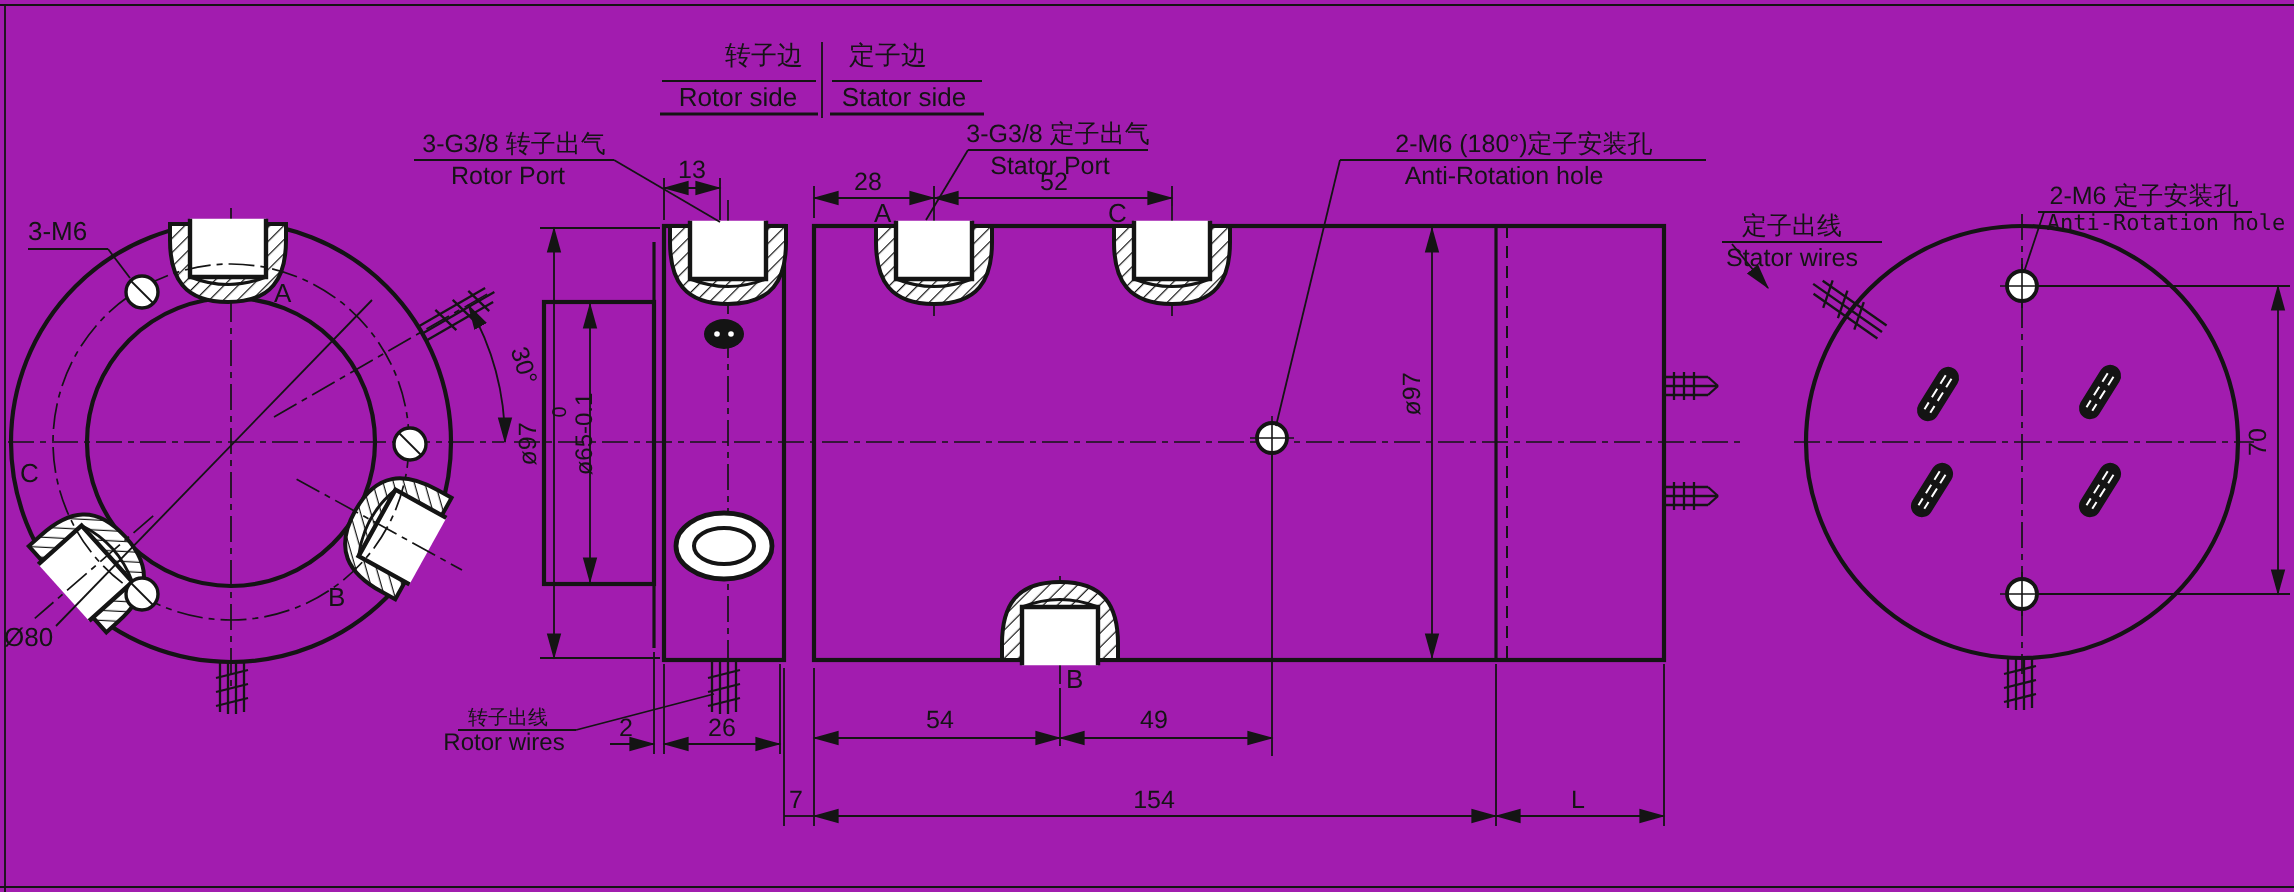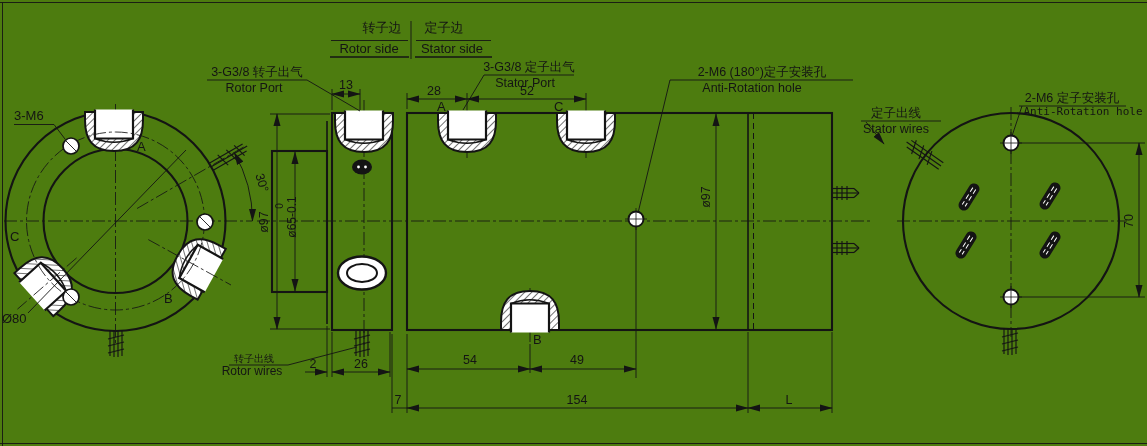--- a/index.html
+++ b/index.html
@@ -1,16 +1,16 @@
 <!DOCTYPE html>
 <html><head>
 <meta charset="utf-8">
 <style>
   html,body{margin:0;padding:0;background:#ffffff;}
-  .stage{position:relative;width:1147px;height:446px;background:#4d7c0f;overflow:hidden;}
+  .stage{position:relative;width:1147px;height:446px;background:#a21caf;overflow:hidden;}
   svg{position:absolute;left:0;top:0;}
   text{font-family:"Liberation Sans","DejaVu Sans",sans-serif;fill:#141414;}
   .t13{font-size:13px;}
   .t125{font-size:12.5px;}
   .t12{font-size:12px;}
   .t10{font-size:10px;}
   .t11m{font-size:11px;font-family:"DejaVu Sans Mono","Liberation Mono",monospace;}
   .ol{stroke:#141414;stroke-width:2.1;fill:none;stroke-linecap:butt;}
   .ol2{stroke:#141414;stroke-width:1.6;fill:none;}
   .thin{stroke:#141414;stroke-width:0.9;fill:none;}

